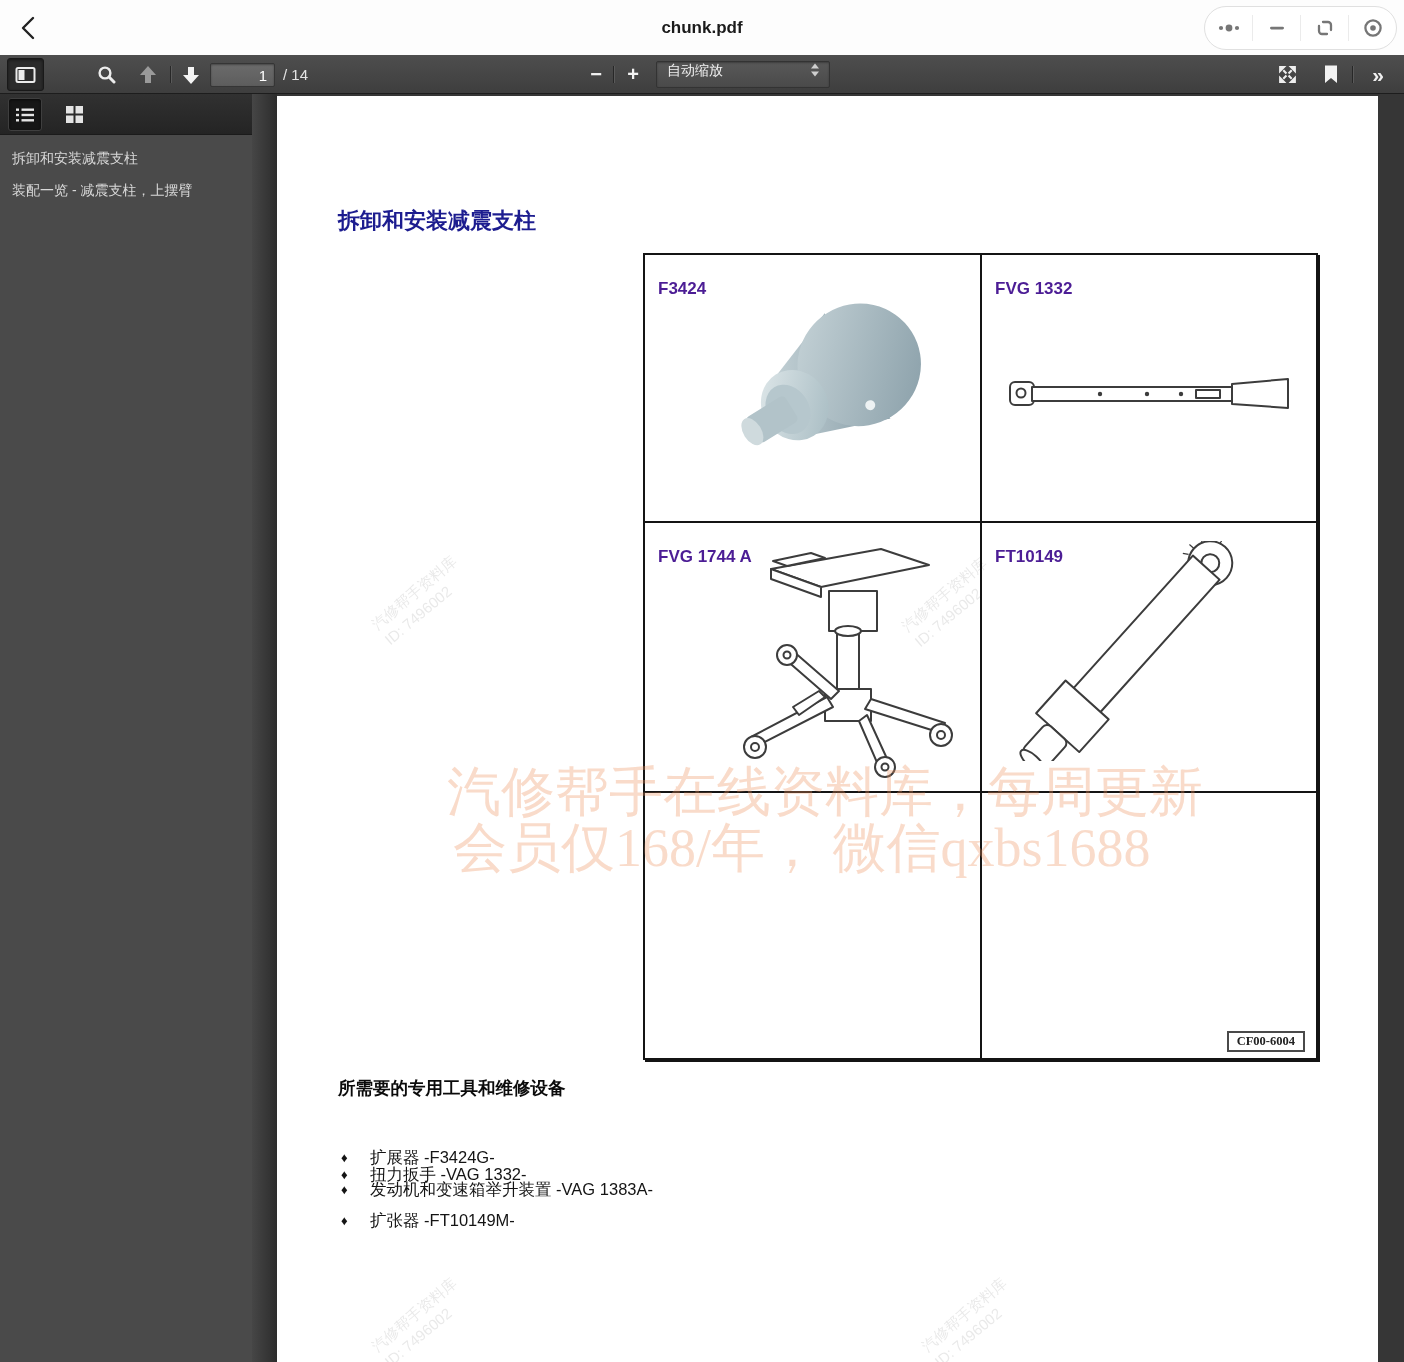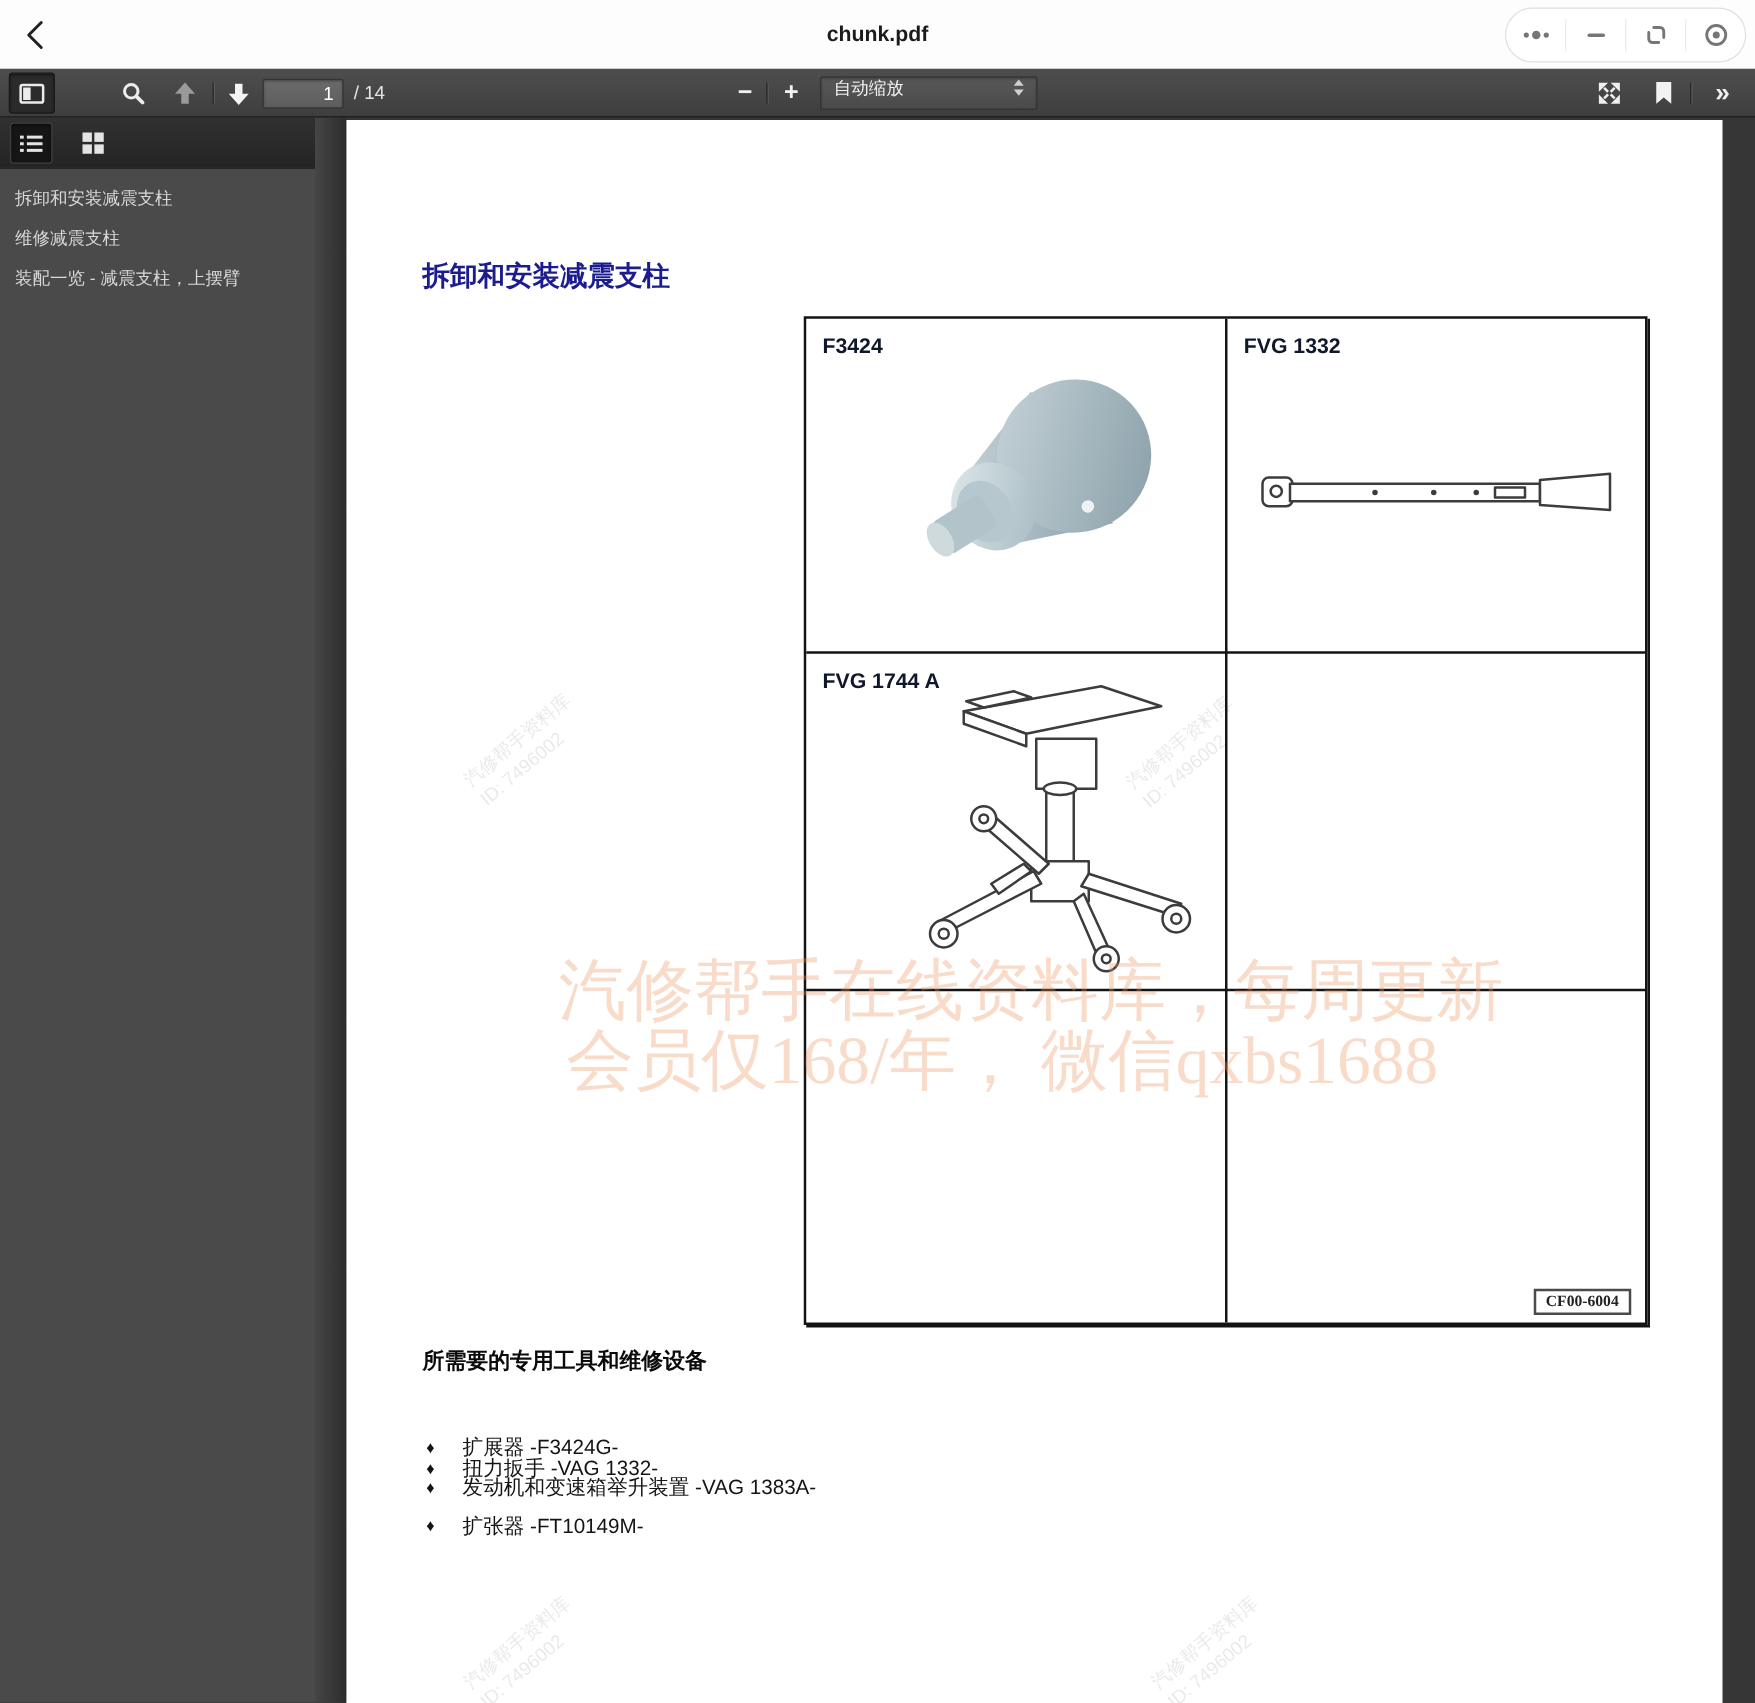--- a/index.html
+++ b/index.html
@@ -57,21 +57,21 @@
   .viewer { position:absolute; left:277px; top:94px; right:0; bottom:0; background:#363636; z-index:10; }
   .pdf-page { position:absolute; left:0; top:2px; width:1101px; height:1270px; background:#fff; }
 
   .page-title { position:absolute; left:61px; top:110px; font-size:22px; font-weight:bold; color:#1c1c8f; z-index:2; }
 
   .tools-table { position:absolute; left:366px; top:157px; width:675px; height:807px;
                  border:2px solid #141414; box-shadow:2px 2px 0 #141414; z-index:1; background:#fff; }
   .tt-vline { position:absolute; left:335px; top:0; width:2px; height:100%; background:#141414; }
   .tt-hline { position:absolute; left:0; width:100%; height:2px; background:#141414; }
   .tt-cell { position:absolute; }
-  .cell-label { position:absolute; left:13px; top:12px; font-size:17px; font-weight:bold; color:#0f172a; }
+  .cell-label { position:absolute; left:13px; top:24px; font-size:17px; font-weight:bold; color:#4c1d95; }
   .figure-code { position:absolute; right:11px; bottom:6px; border:2px solid #4a4a4a; padding:1px 8px;
                  font-size:12.5px; font-weight:bold; color:#222; background:#fff; }
 
   
   .wm-big { position:absolute; z-index:5; white-space:nowrap; font-family:"Liberation Serif",serif;
             font-size:54px; color:rgba(238,145,95,0.33); pointer-events:none; }
   .wm-diag { position:absolute; z-index:6; width:150px; transform:rotate(-40deg); pointer-events:none;
              font-size:15px; line-height:20px; color:rgba(40,40,40,0.10); white-space:nowrap; }
   .wm-diag span { display:block; }
 
@@ -225,21 +225,20 @@
               <rect x="10.5" y="1" width="7.5" height="7.5"></rect>
               <rect x="1" y="10.5" width="7.5" height="7.5"></rect>
               <rect x="10.5" y="10.5" width="7.5" height="7.5"></rect>
             </g>
           </svg>
       </span>
     </button>
   </div>
   <ul class="outline-list">
     <li>拆卸和安装减震支柱</li>
-    <li>维修减震支柱</li>
     <li>装配一览 - 减震支柱，上摆臂</li>
   </ul>
 </div>
 <div class="resizer"></div>
 
 <div class="viewer">
   <div class="pdf-page">
 
     <div class="page-title">拆卸和安装减震支柱</div>
 
@@ -318,20 +317,38 @@
               <circle cx="54" cy="116" r="10"></circle>
                 <circle cx="54" cy="116" r="3.5"></circle>
               <circle cx="152" cy="228" r="10"></circle>
                 <circle cx="152" cy="228" r="3.5"></circle>
               <path d="M92,158 L66,176 L60,168 L86,152 Z"></path>
             </g>
           </svg>
         </span>
       </div>
 
+      <div class="tt-cell" style="left:337px;top:268px;width:334px;height:268px;">
+        <span class="cell-label">FT10149</span>
+        <span class="abs" style="left:32px;top:18px;">
+          <svg width="246" height="220" viewBox="0 0 246 220">
+            <g transform="translate(128,98) rotate(42)" fill="#fff" stroke="#3c3c3c" stroke-width="2" stroke-linejoin="round">
+              <circle cx="0" cy="-102" r="22"></circle>
+              <circle cx="0" cy="-102" r="9"></circle>
+              <path d="M-18,-96 L-18,84 L18,84 L18,-96 Z"></path>
+              <rect x="-29" y="82" width="58" height="44"></rect>
+              <rect x="-15" y="126" width="30" height="38" rx="6"></rect>
+              <ellipse cx="0" cy="164" rx="15" ry="6"></ellipse>
+              <g stroke-width="1.2">
+                <path d="M-22,-94 l-5,3 M-22,-102 l-6,0 M-20,-112 l-5,-3 M-14,-119 l-3,-5 M-6,-123 l-1,-6"></path>
+              </g>
+            </g>
+          </svg>
+        </span>
+      </div>
 
       <div class="tt-cell" style="left:0;top:538px;width:335px;height:265px;"></div>
       <div class="tt-cell" style="left:337px;top:538px;width:334px;height:265px;font-family:Liberation Serif, serif;">
         <span class="figure-code">CF00-6004</span>
       </div>
     </div>
 
     <div class="wm-big" style="left:170px;top:660px;">汽修帮手在线资料库，每周更新</div>
     <div class="wm-big" style="left:176px;top:716px;">会员仅168/年， 微信qxbs1688</div>
 

